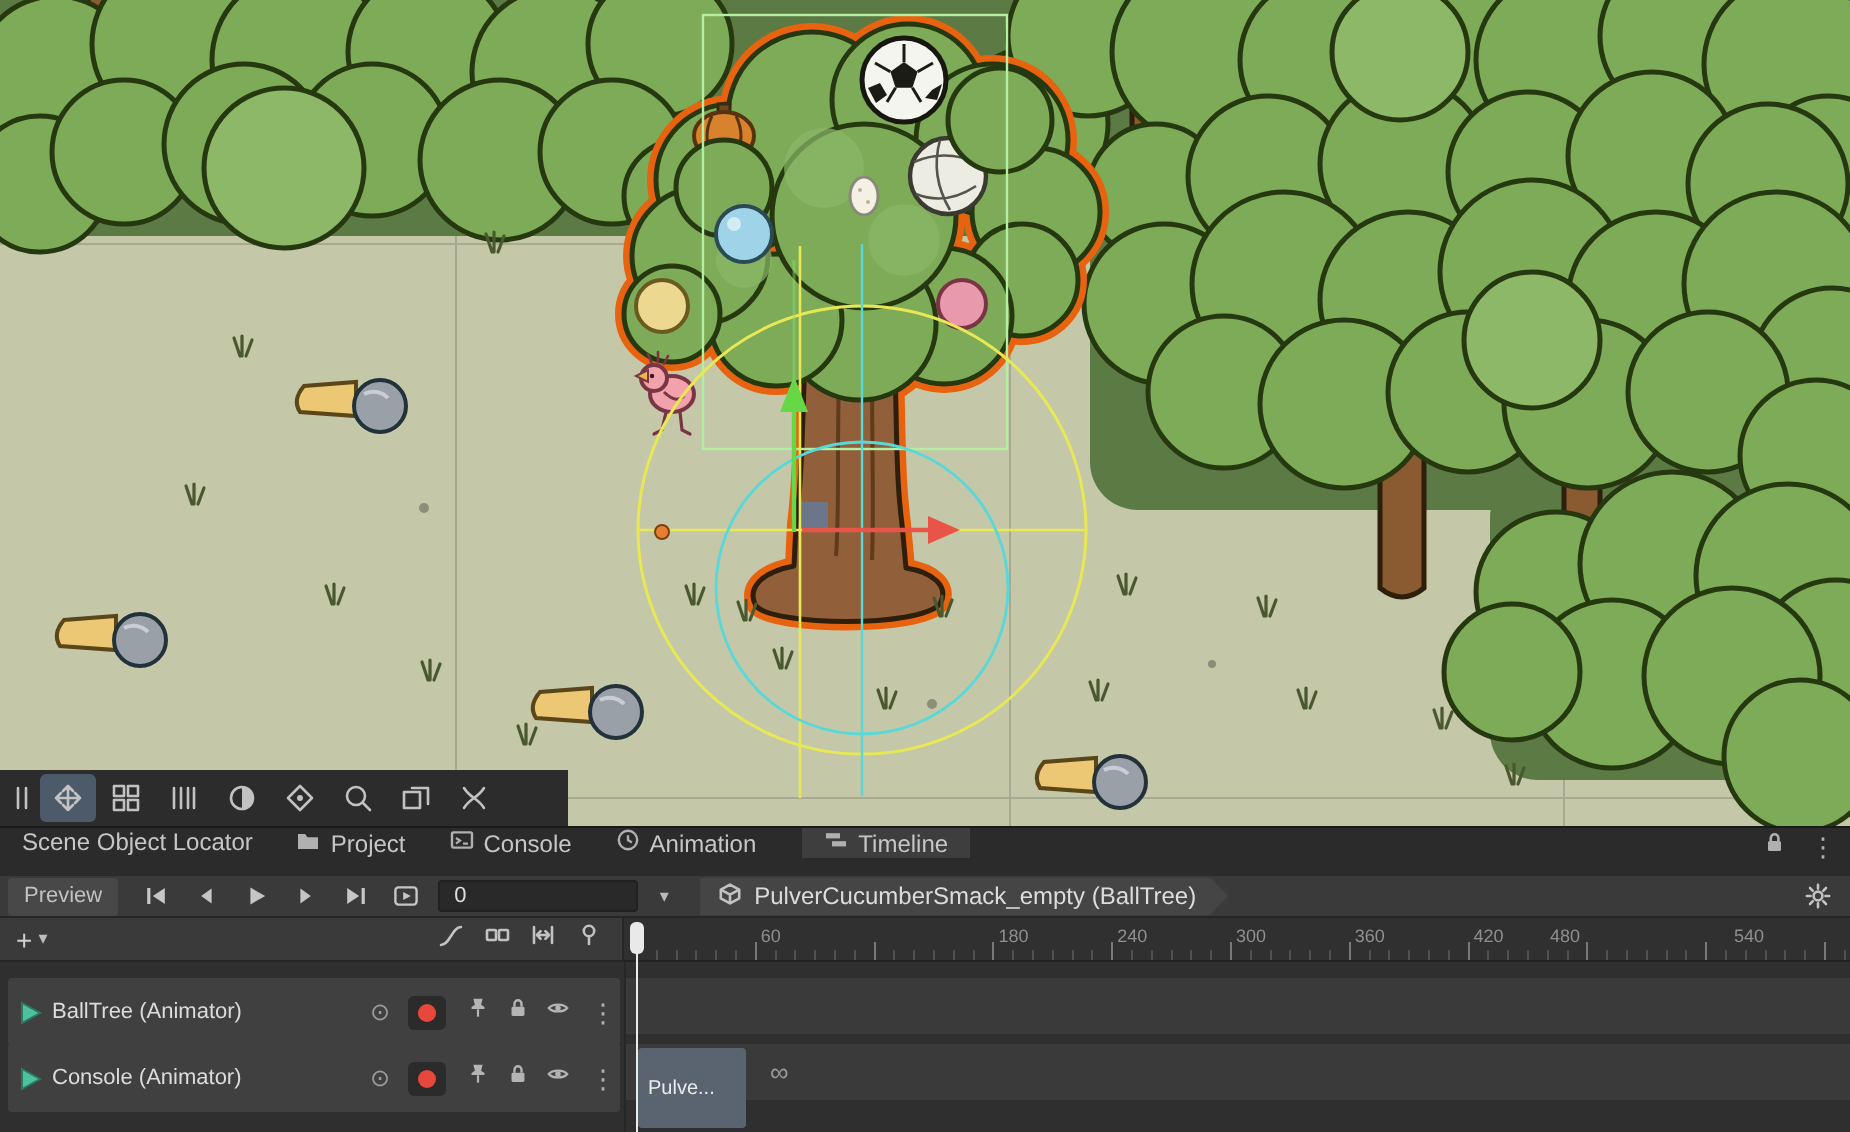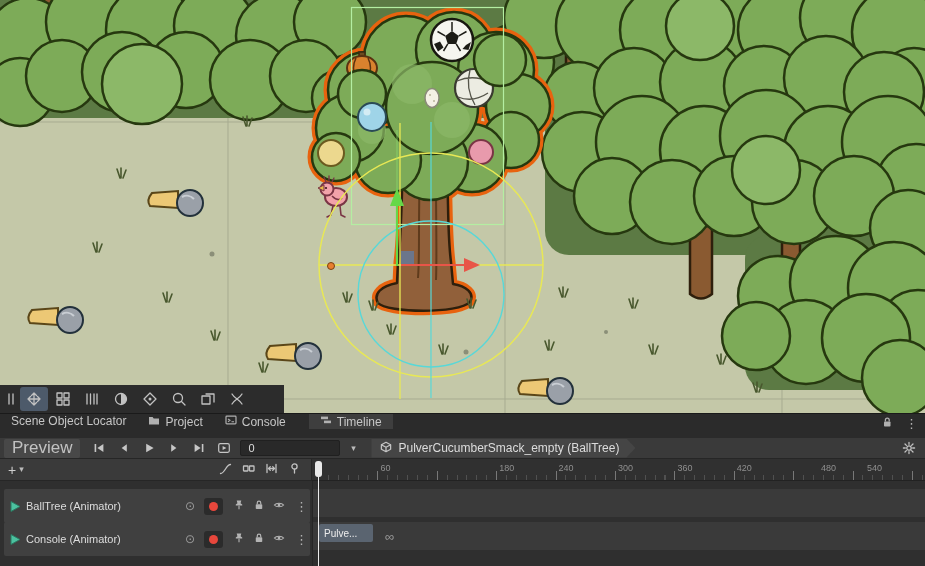--- a/index.html
+++ b/index.html
@@ -31,21 +31,21 @@
   .tab-controls svg { width:12px; height:12px; }
   .kebab { color:#b2b2b2; font-size:13px; width:10px; text-align:center; line-height:1; }
 
   
   .timeline { position:absolute; left:0; top:438px; right:0; bottom:0; background:#2f2f2f; }
 
   .transport { position:absolute; left:0; top:0; right:0; height:21px; background:#3a3a3a;
                border-bottom:1px solid #262626; display:flex; align-items:center; padding:0 2px; }
   .btn { height:19px; display:flex; align-items:center; justify-content:center; color:#c2c2c2; border-radius:2px; }
   .btn svg { width:14px; height:14px; }
-  .preview { font-size:17px; padding:0 8px; background:#484848; margin:0 6px 0 2px; }
+  .preview { font-size:11px; padding:0 8px; background:#484848; margin:0 6px 0 2px; }
   .tbtn { width:25px; }
   .frame-field { width:100px; height:16px; background:#292929; border:1px solid #202020; border-radius:2px;
                  font-size:11px; color:#dedede; display:flex; align-items:center; padding:0 7px; margin:0 5px 0 4px; }
   .caret { width:16px; font-size:9px; color:#bbbbbb; display:flex; justify-content:center; }
   .breadcrumb { margin-left:10px; height:19px; background:#454545; display:flex; align-items:center; gap:6px;
                 padding:0 16px 0 9px; font-size:12px; color:#dcdcdc;
                 clip-path:polygon(0 0, calc(100% - 9px) 0, 100% 50%, calc(100% - 9px) 100%, 0 100%); }
   .breadcrumb svg { width:12px; height:12px; }
   .gear { margin-left:auto; margin-right:7px; }
   .gear svg { width:14px; height:14px; }
@@ -79,21 +79,21 @@
   .row1 { top:8px; } .row2 { top:41px; }
   .obj-picker { color:#9a9a9a; font-size:12px; line-height:1; }
   .rec { width:19px; height:17px; background:#2b2b2b; border-radius:3px; display:flex; align-items:center;
          justify-content:center; margin-left:4px; }
   .rec i { width:9px; height:9px; border-radius:50%; background:#e8473c; display:block; }
   .hicons { display:flex; gap:8px; margin:0 5px; }
   .hicons svg { width:12px; height:12px; }
 
   .content { position:absolute; left:312px; right:0; top:0; bottom:0; border-left:1px solid #262626; }
   .crow { position:absolute; left:0; right:0; height:28px; background:#3a3a3a; }
-  .clip { position:absolute; left:6px; top:2px; width:54px; height:18px; background:#5a6470; border-radius:2px;
+  .clip { position:absolute; left:6px; top:2px; width:54px; height:40px; background:#5a6470; border-radius:2px;
           font-size:10px; color:#ececec; display:flex; align-items:center; padding:0 5px; overflow:hidden;
           white-space:nowrap; }
   .inf { position:absolute; left:72px; top:50%; transform:translateY(-50%); color:#9a9a9a; font-size:13px; }
 </style>
 </head>
 <body>
 
 <div class="stage">
 
   <div class="scene-view">
@@ -398,20 +398,27 @@
           </svg></span>
       <span>Project</span>
     </div>
     <div class="tab">
       <span><svg viewBox="0 0 12 12">
             <rect x="1" y="2.2" width="10" height="7.6" rx="0.8" fill="none" stroke="#b0b0b0" stroke-width="1.2"></rect>
             <path d="M3,5l2,1.3L3,7.8 M6.5,7.8H9" stroke="#b0b0b0" stroke-width="1.1" fill="none"></path>
           </svg></span>
       <span>Console</span>
     </div>
+    <div class="tab">
+      <span><svg viewBox="0 0 12 12">
+            <circle cx="6" cy="6" r="4.6" fill="none" stroke="#b0b0b0" stroke-width="1.2"></circle>
+            <path d="M6,3.6V6l1.9,1.2" stroke="#b0b0b0" stroke-width="1.2" fill="none"></path>
+          </svg></span>
+      <span>Animation</span>
+    </div>
     <div class="tab active">
       <span><svg viewBox="0 0 12 12">
             <rect x="1" y="2.6" width="7" height="2.6" fill="#b0b0b0"></rect>
             <rect x="4" y="6.6" width="7" height="2.6" fill="#b0b0b0"></rect>
           </svg></span>
       <span>Timeline</span>
     </div>
     <div class="tab-controls">
       <span><svg viewBox="0 0 12 12">
             <rect x="3" y="5.5" width="6.5" height="5" rx="0.8" fill="#b0b0b0"></rect>
@@ -500,21 +507,21 @@
       <div class="ticks-minor"></div>
       <div class="ticks-major"></div>
       <div>
           <span class="rlabel" style="left: 68.4px;">60</span>
           <span class="rlabel" style="left: 127.8px; margin-top: 44px;">120</span>
           <span class="rlabel" style="left: 187.2px;">180</span>
           <span class="rlabel" style="left: 246.6px;">240</span>
           <span class="rlabel" style="left: 306px;">300</span>
           <span class="rlabel" style="left: 365.4px;">360</span>
           <span class="rlabel" style="left: 424.8px;">420</span>
-          <span class="rlabel" style="left: 509px;">480</span>
+          <span class="rlabel" style="left: 463px;">480</span>
           <span class="rlabel" style="left: 555px;">540</span>
         </div>
     </div>
 
     <div class="playhead-head"></div>
     <div class="playhead-line"></div>
 
     <div class="tracks">
       <div class="headers">
 

